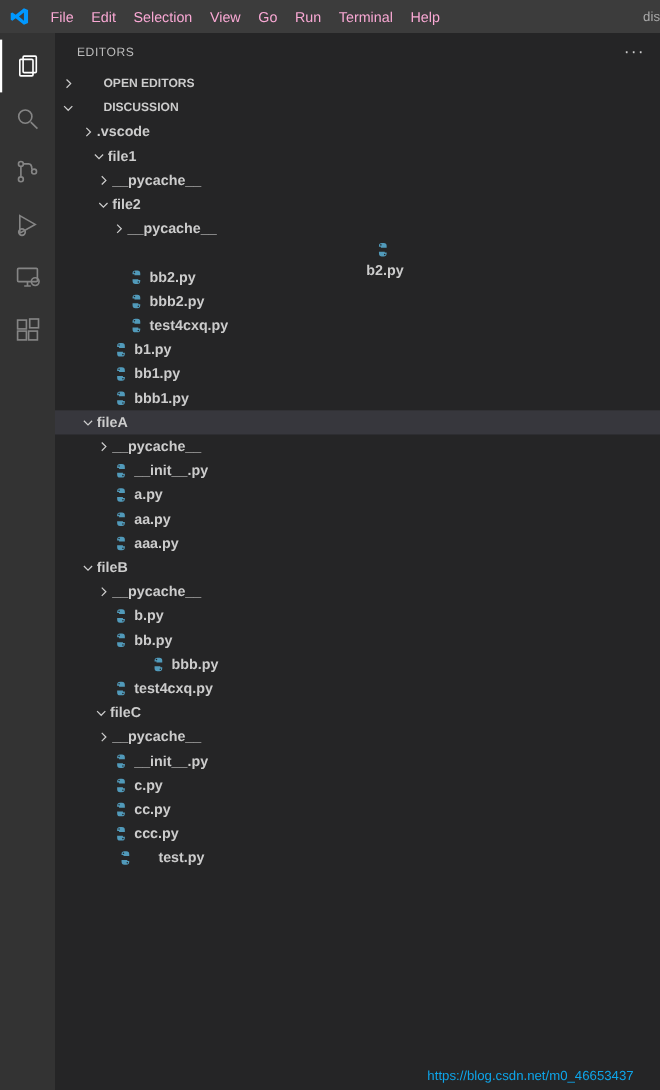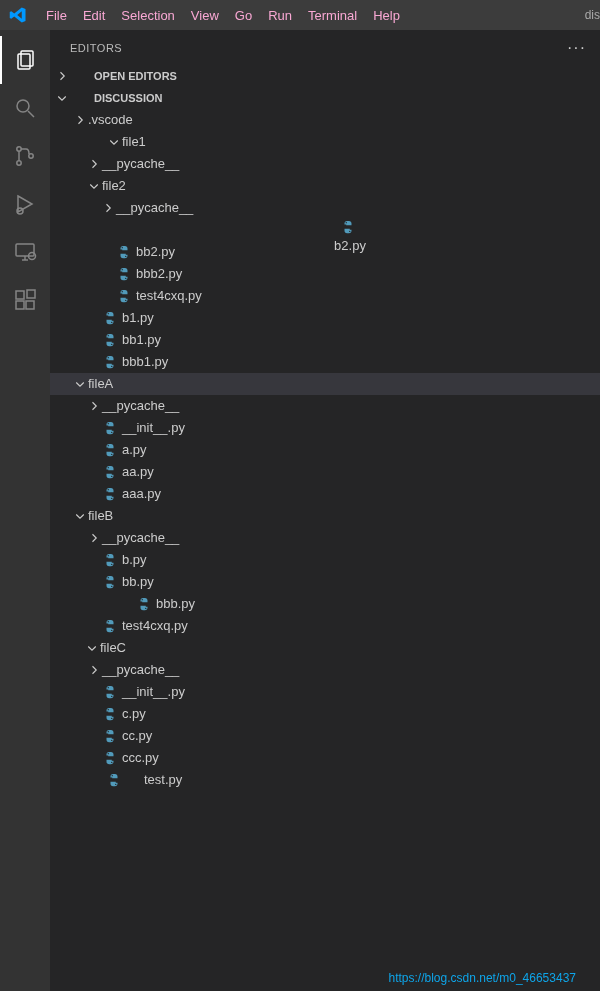--- a/index.html
+++ b/index.html
@@ -122,21 +122,21 @@
     }
     .row .ficon {
       width: 16px; height: 16px;
       margin-right: 4px;
       display: inline-flex;
       align-items: center; justify-content:center;
       flex-shrink:0;
       color: #519aba;
       font-size: 12px;
     }
-    .row .label { flex-shrink: 0; }
+    .row .label { flex-shrink: 0; font-weight: bold; }
 
     .chevron {
       width: 12px; height: 12px;
       stroke: #cccccc; fill: none; stroke-width: 1.5;
     }
 
     .watermark {
       position: absolute;
       right: 24px;
       bottom: 6px;
@@ -241,21 +241,21 @@
 
     <div class="tree" id="tree">
         <div class="row" style="padding-left: 22px;">
           <span class="twistie">
             <svg class="chevron" viewBox="0 0 16 16">
               <path d="M6 3 L11 8 L6 13"></path>
             </svg>
           </span>
           <span class="label">.vscode</span>
         </div>
-        <div class="row" style="padding-left: 32px; margin-left: 24px;">
+        <div class="row" style="padding-left: 32px;">
           <span class="twistie">
             <svg class="chevron" viewBox="0 0 16 16">
               <path d="M3 6 L8 11 L13 6"></path>
             </svg>
           </span>
           <span class="label">file1</span>
         </div>
         <div class="row" style="padding-left: 36px;">
           <span class="twistie">
             <svg class="chevron" viewBox="0 0 16 16">

